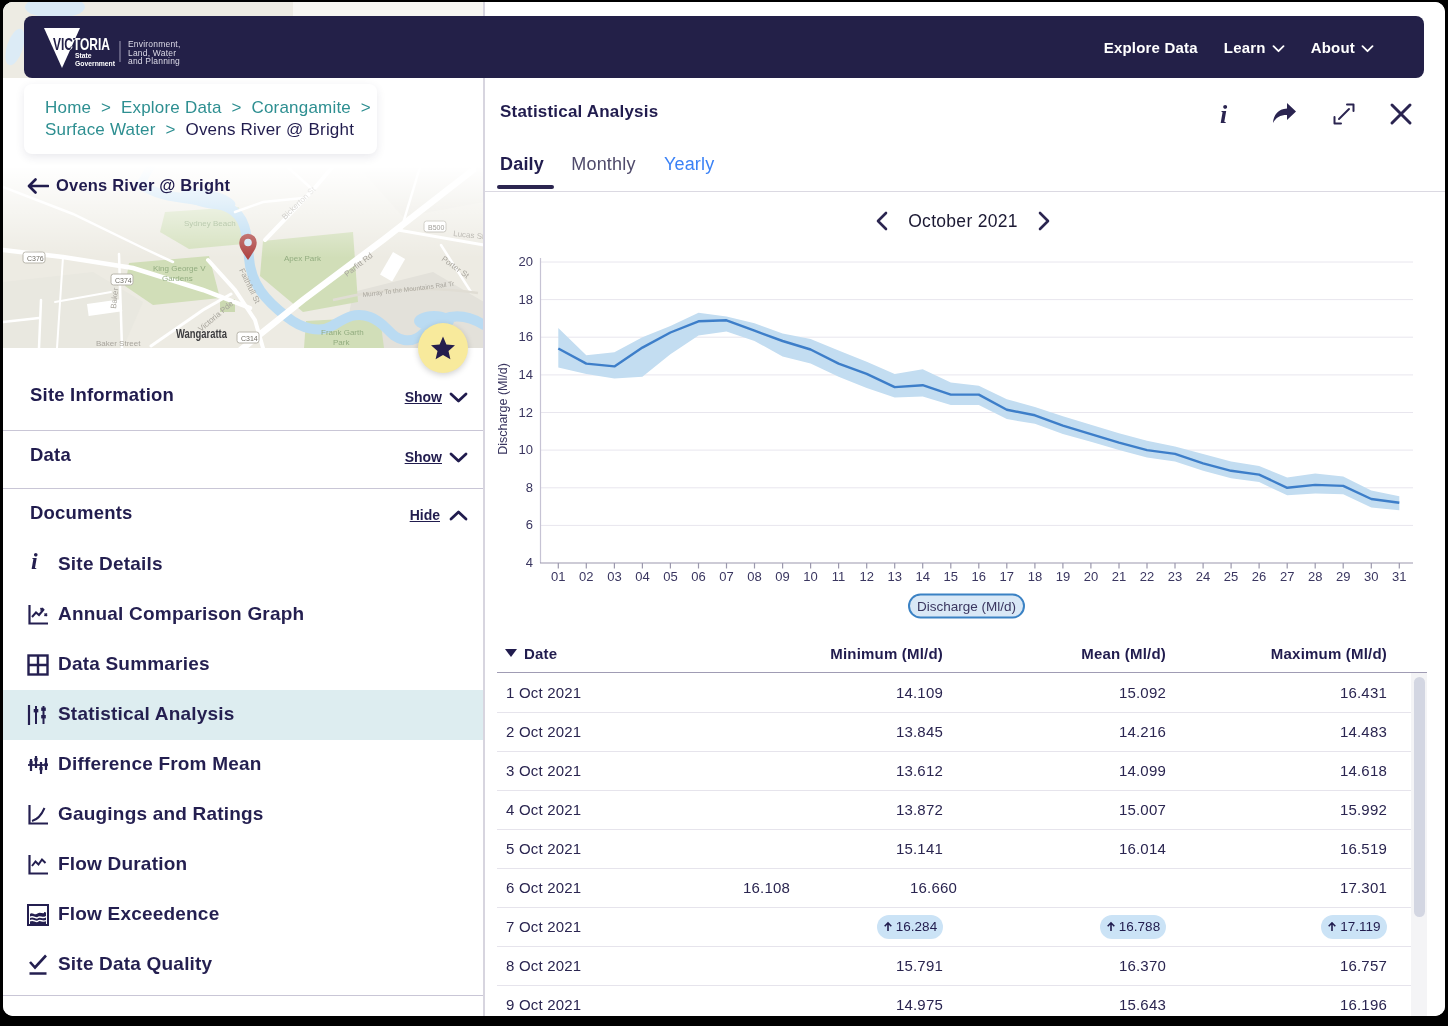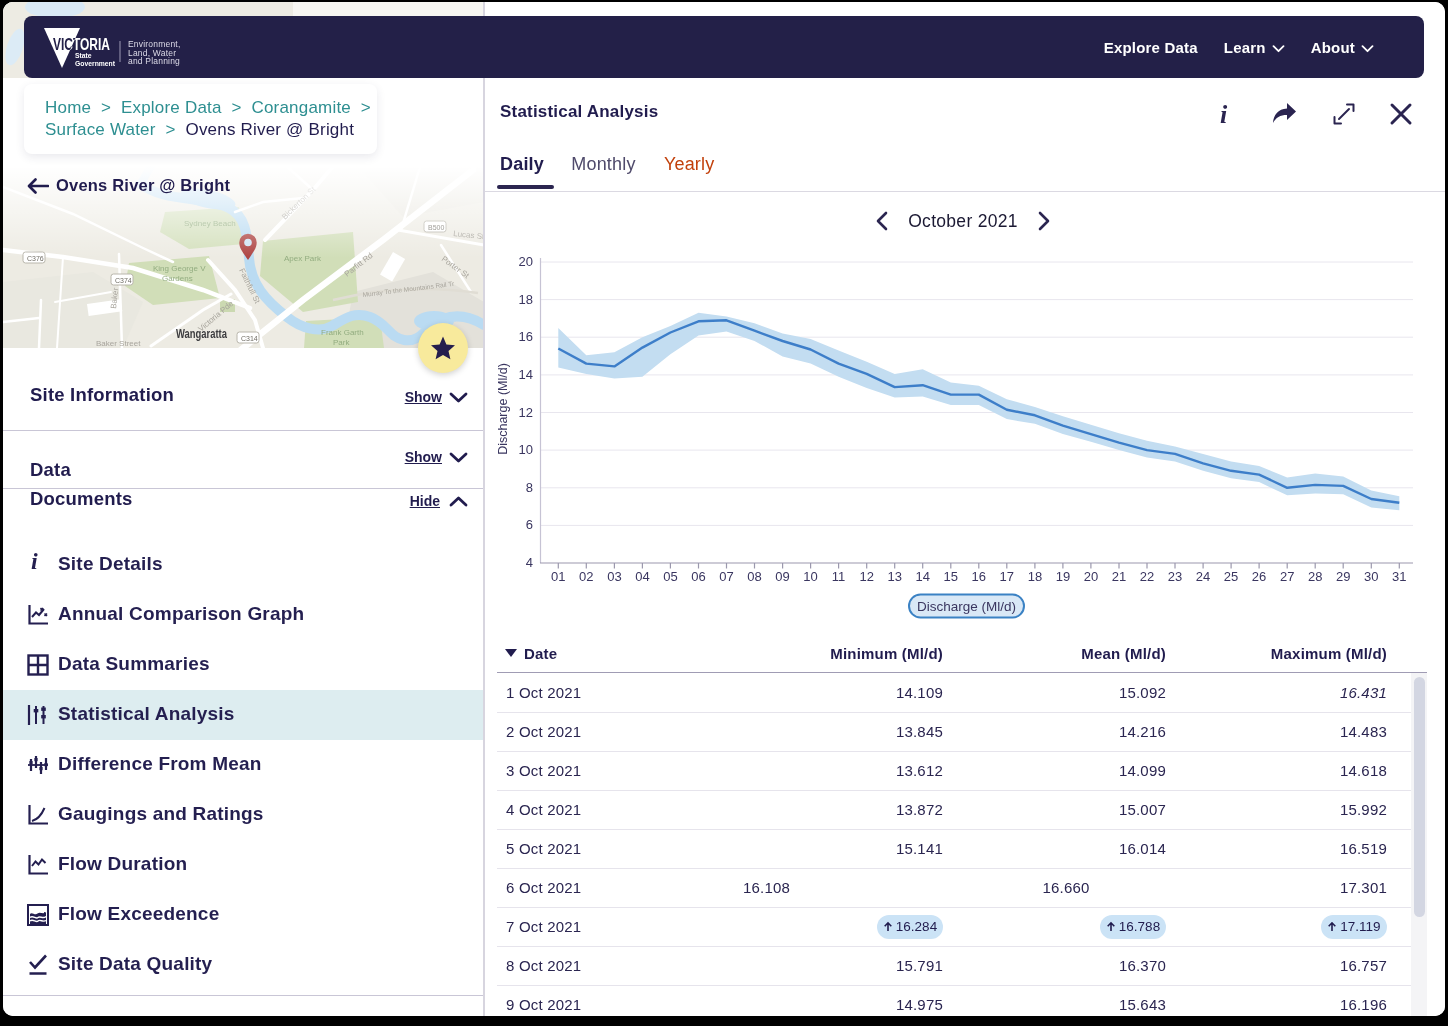--- a/index.html
+++ b/index.html
@@ -157,28 +157,28 @@
 
     <div class="secrow" style="top:368px;height:60px;">
       <div class="sechead" style="top:14px;">Site Information</div>
       <div class="seclink" style="right:42px;top:19px;">Show</div>
       <svg width="19" height="11" viewBox="0 0 19 11" style="position:absolute;right:16px;top:22px;">
           <path d="M2 2 L9.5 9 L17 2" stroke="#211c4e" stroke-width="2.8" fill="none" stroke-linecap="round" stroke-linejoin="round"></path>
         </svg>
     </div>
     <div class="hdiv" style="top:428px;"></div>
     <div class="secrow" style="top:428px;height:58px;">
-      <div class="sechead" style="top:14px;margin-top:15px;">Data</div>
+      <div class="sechead" style="top:14px;">Data</div>
       <div class="seclink" style="right:42px;top:19px;">Show</div>
       <svg width="19" height="11" viewBox="0 0 19 11" style="position:absolute;right:16px;top:22px;">
           <path d="M2 2 L9.5 9 L17 2" stroke="#211c4e" stroke-width="2.8" fill="none" stroke-linecap="round" stroke-linejoin="round"></path>
         </svg>
     </div>
     <div class="hdiv" style="top:486px;"></div>
-    <div class="secrow" style="top:472px;height:56px;">
+    <div class="secrow" style="top:486px;height:56px;">
       <div class="sechead" style="top:14px;">Documents</div>
       <div class="seclink" style="right:44px;top:19px;padding-left:48px;">Hide</div>
       <svg width="19" height="11" viewBox="0 0 19 11" style="position:absolute;right:16px;top:22px;">
           <path d="M2 9 L9.5 2 L17 9" stroke="#211c4e" stroke-width="2.8" fill="none" stroke-linecap="round" stroke-linejoin="round"></path>
         </svg>
     </div>
     <div class="doc" style="top:538px;">
       <span style="position:absolute;left:28px;top:8px;font-family:'Liberation Serif',serif;font-style:italic;font-weight:bold;font-size:24px;color:#241f50;">i</span>
       <div class="label">Site Details</div>
     </div>
@@ -265,21 +265,21 @@
     <path d="M8 18 L18 8"></path>
       <path d="M16 3.5 H22.5 V10"></path>
       <path d="M3.5 16 V22.5 H10"></path>
   </svg>
   <svg class="abs" width="24" height="24" viewBox="0 0 24 24" style="left:1386px;top:100px;" stroke="#2a2450" stroke-width="3" stroke-linecap="round">
     <path d="M3 3 L21 21 M21 3 L3 21"></path>
   </svg>
   <div class="tabs">
     <span style="font-weight:bold;color:#211c4e;">Daily</span>
     <span style="color:#4f4a6b;margin-left:22px;">Monthly</span>
-    <span style="color:#c2410c;margin-left:23px;">Yearly</span>
+    <span style="color:#3b82f6;margin-left:23px;">Yearly</span>
   </div>
   <div class="abs" style="left:494px;top:183px;width:57px;height:3.5px;background:#2b2550;border-radius:2px;"></div>
   <div class="tabline"></div>
   <div class="monthnav">
     <svg width="13" height="20" viewBox="0 0 13 20" style="vertical-align:-4px;margin-right:20px;">
         <path d="M11 2 L3 10 L11 18" stroke="#2b2550" stroke-width="2.6" fill="none" stroke-linecap="round" stroke-linejoin="round"></path>
       </svg><span style="letter-spacing:.3px;">October 2021</span><svg width="13" height="20" viewBox="0 0 13 20" style="vertical-align:-4px;margin-left:20px;">
         <path d="M2 2 L10 10 L2 18" stroke="#2b2550" stroke-width="2.6" fill="none" stroke-linecap="round" stroke-linejoin="round"></path>
       </svg>
   </div>
@@ -390,40 +390,40 @@
       <path d="M0 0 H12 L6 8 Z" fill="#211c4e"></path>
     </svg>
   <div class="th" style="left:521px;top:643px;">Date</div>
   <div class="th" style="left:740px;top:643px;width:200px;text-align:right;">Minimum (Ml/d)</div>
   <div class="th" style="left:963px;top:643px;width:200px;text-align:right;">Mean (Ml/d)</div>
   <div class="th" style="left:1184px;top:643px;width:200px;text-align:right;">Maximum (Ml/d)</div>
   <div class="abs" style="left:494px;top:669.5px;width:930px;height:1.5px;background:#a09cb4;"></div>
   <div class="td" style="left:503px;top:682px;">1 Oct 2021</div>
   <div class="td" style="left:740px;top:682px;width:200px;text-align:right;">14.109</div>
   <div class="td" style="left:963px;top:682px;width:200px;text-align:right;">15.092</div>
-  <div class="td" style="left:1184px;top:682px;width:200px;text-align:right;font-style:italic;">16.431</div>
+  <div class="td" style="left:1184px;top:682px;width:200px;text-align:right;">16.431</div>
   <div class="td" style="left:503px;top:721px;">2 Oct 2021</div>
   <div class="td" style="left:740px;top:721px;width:200px;text-align:right;">13.845</div>
   <div class="td" style="left:963px;top:721px;width:200px;text-align:right;">14.216</div>
   <div class="td" style="left:1184px;top:721px;width:200px;text-align:right;">14.483</div>
   <div class="td" style="left:503px;top:760px;">3 Oct 2021</div>
   <div class="td" style="left:740px;top:760px;width:200px;text-align:right;">13.612</div>
   <div class="td" style="left:963px;top:760px;width:200px;text-align:right;">14.099</div>
   <div class="td" style="left:1184px;top:760px;width:200px;text-align:right;">14.618</div>
   <div class="td" style="left:503px;top:799px;">4 Oct 2021</div>
   <div class="td" style="left:740px;top:799px;width:200px;text-align:right;">13.872</div>
   <div class="td" style="left:963px;top:799px;width:200px;text-align:right;">15.007</div>
   <div class="td" style="left:1184px;top:799px;width:200px;text-align:right;">15.992</div>
   <div class="td" style="left:503px;top:838px;">5 Oct 2021</div>
   <div class="td" style="left:740px;top:838px;width:200px;text-align:right;">15.141</div>
   <div class="td" style="left:963px;top:838px;width:200px;text-align:right;">16.014</div>
   <div class="td" style="left:1184px;top:838px;width:200px;text-align:right;">16.519</div>
   <div class="td" style="left:503px;top:877px;">6 Oct 2021</div>
   <div class="td" style="left:740px;top:877px;width:200px;">16.108</div>
-  <div class="td" style="left:963px;top:877px;width:200px;text-align:center;">16.660</div>
+  <div class="td" style="left:907px;top:877px;width:200px;text-align:left;">16.660</div>
   <div class="td" style="left:1184px;top:877px;width:200px;text-align:right;">17.301</div>
   <div class="td" style="left:503px;top:916px;">7 Oct 2021</div>
   <div class="badge" style="left:874px;top:913px;width:66px;text-align:center;"><svg width="10" height="11" viewBox="0 0 10 11" style="vertical-align:-1px;margin-right:3px;">
         <path d="M5 10 V2 M1.7 5.2 L5 1.8 L8.3 5.2" stroke="#211c4e" stroke-width="1.6" fill="none"></path>
       </svg>16.284</div>
   <div class="badge" style="left:1097px;top:913px;width:66px;text-align:center;"><svg width="10" height="11" viewBox="0 0 10 11" style="vertical-align:-1px;margin-right:3px;">
         <path d="M5 10 V2 M1.7 5.2 L5 1.8 L8.3 5.2" stroke="#211c4e" stroke-width="1.6" fill="none"></path>
       </svg>16.788</div>
   <div class="badge" style="left:1318px;top:913px;width:66px;text-align:center;"><svg width="10" height="11" viewBox="0 0 10 11" style="vertical-align:-1px;margin-right:3px;">
         <path d="M5 10 V2 M1.7 5.2 L5 1.8 L8.3 5.2" stroke="#211c4e" stroke-width="1.6" fill="none"></path>

